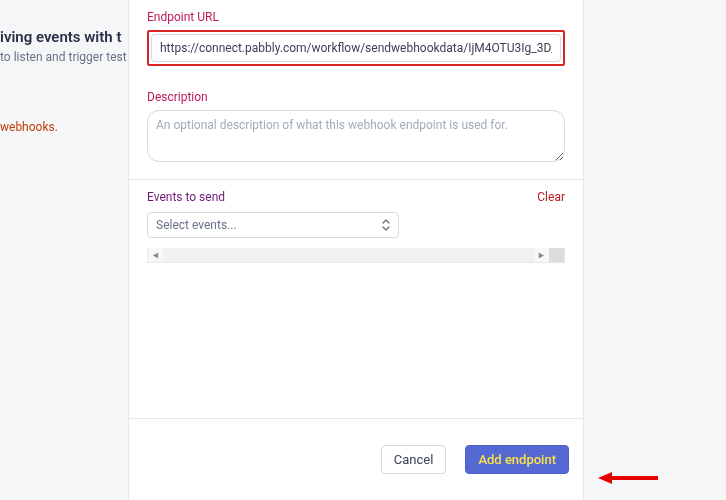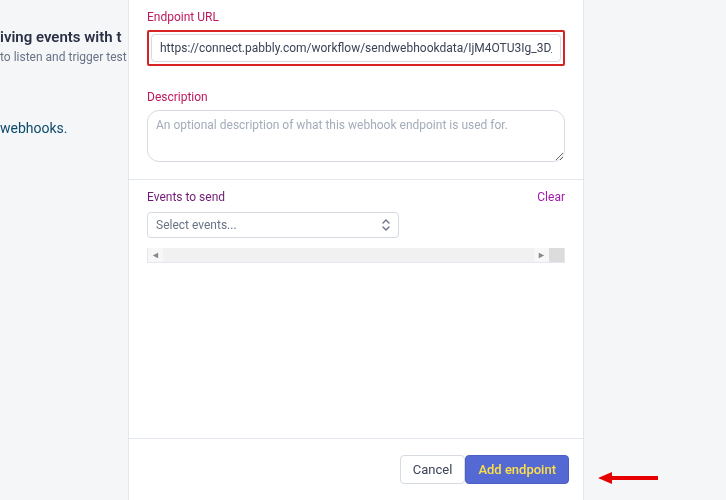--- a/index.html
+++ b/index.html
@@ -29,22 +29,22 @@
       position: absolute;
       top: 50px;
       left: 0;
       font-size: 12px;
       color: #697386;
     }
     .bg-text-3 {
       position: absolute;
       top: 120px;
       left: 0;
-      font-size: 14px;
-      color: #0c4a6e;
+      font-size: 12px;
+      color: #c2410c;
     }
     .modal {
       position: absolute;
       left: 128px;
       top: 0;
       width: 456px;
       height: 500px;
       background: #fff;
       border-left: 1px solid #e3e8ee;
       border-right: 1px solid #e3e8ee;
@@ -108,21 +108,21 @@
       display: flex;
       justify-content: space-between;
       align-items: center;
       padding: 10px 18px 8px;
     }
     .events-title {
       font-size: 12px;
       color: #701a75;
     }
     .clear-link {
-      color: #a21caf;
+      color: #b91c1c;
       font-size: 12px;
       cursor: pointer;
     }
     .select-wrap {
       padding: 0 18px 10px;
     }
     .select-box {
       width: 252px;
       border: 1px solid #d5dbe1;
       border-radius: 4px;
@@ -205,24 +205,24 @@
       height: 100%;
       background: #f1f1f1;
     }
     .hscroll-corner {
       width: 15px;
       height: 100%;
       background: #dcdcdc;
     }
     .modal-footer {
       border-top: 1px solid #e3e8ee;
-      padding: 16px 14px;
+      padding: 26px 14px;
       display: flex;
       justify-content: flex-end;
-      gap: 0;
+      gap: 19px;
       background: #fff;
     }
     .btn {
       border-radius: 4px;
       padding: 6px 12px;
       font-size: 13px;
       font-family: inherit;
       cursor: pointer;
     }
     .btn-secondary {

